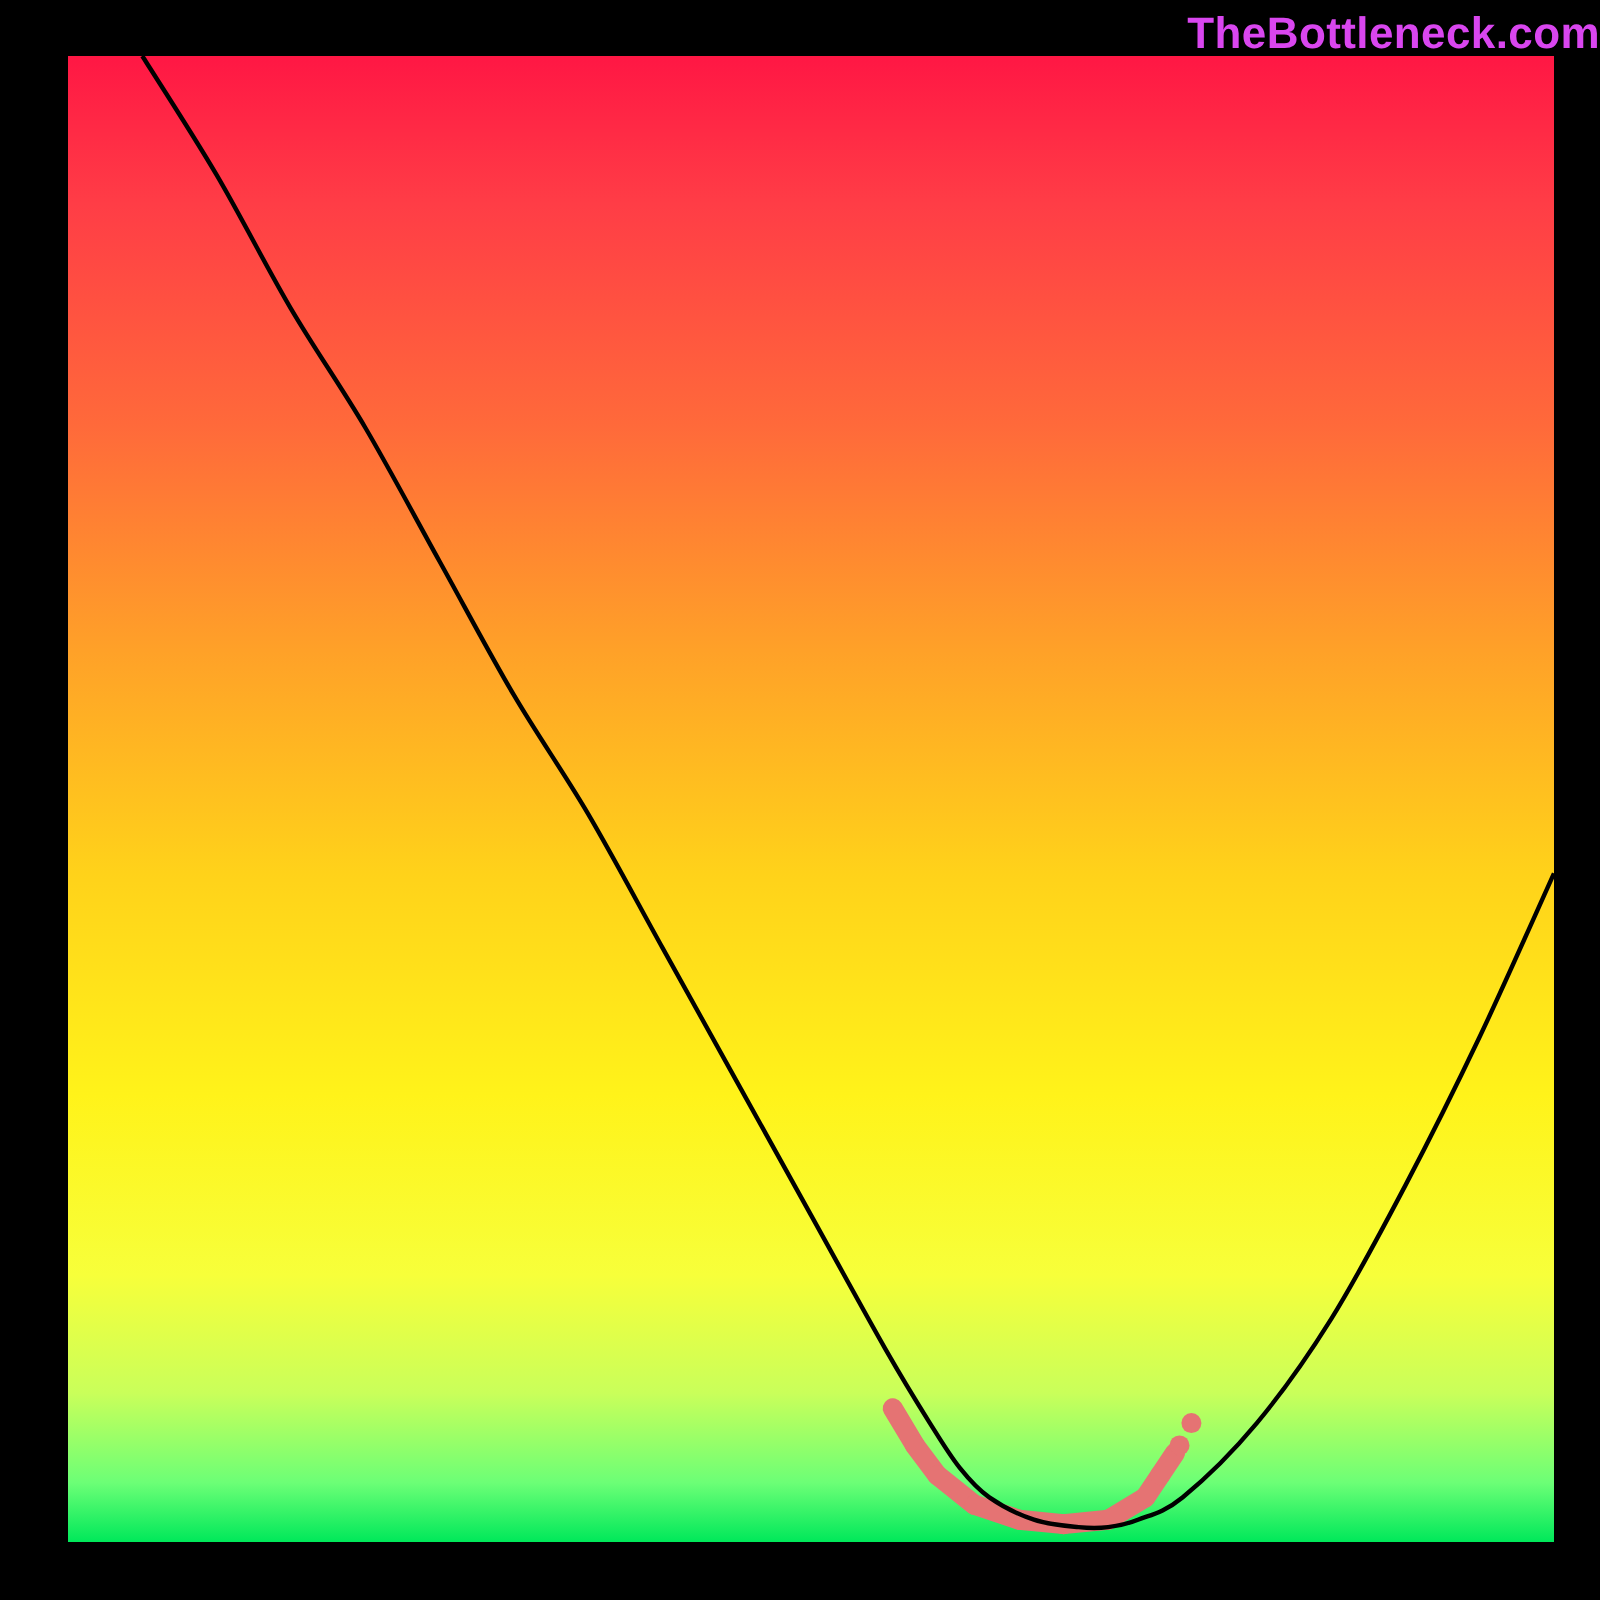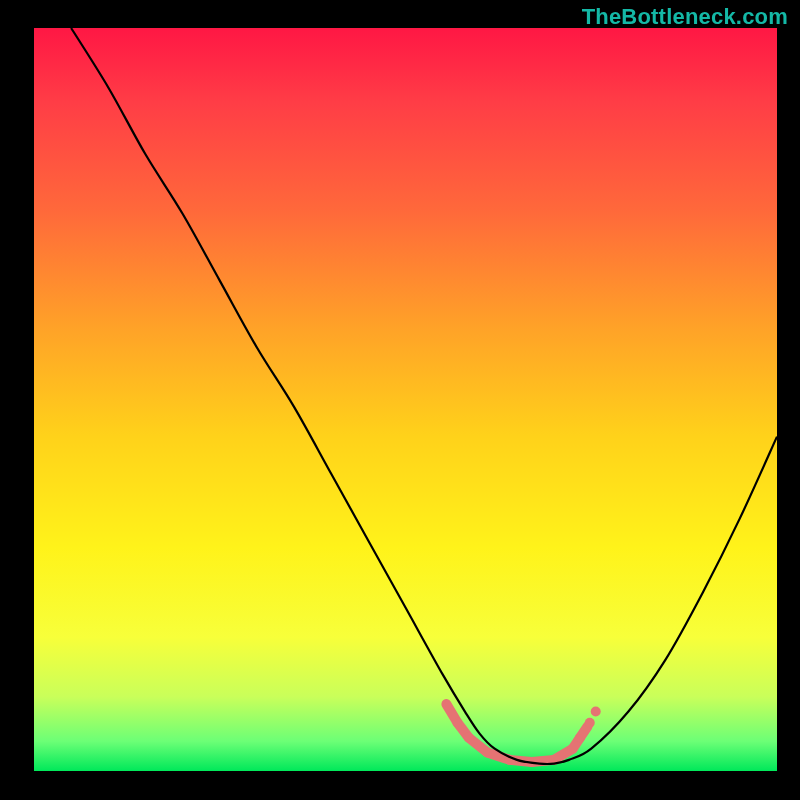--- a/index.html
+++ b/index.html
@@ -33,24 +33,24 @@
       #fff31a 70%,
       #f7ff3a 82%,
       #c9ff5a 90%,
       #6cff76 96%,
       #00e85a 100%
     );
   }
   .watermark {
     position: absolute;
     top: 4px;
-    right: 12px;
+    right: 0;
     font-size: 22px;
     font-weight: 600;
-    color: #14b8a6;
+    color: #d946ef;
     letter-spacing: 0.2px;
     user-select: none;
   }
   svg.curve {
     position: absolute;
     left: 0;
     top: 0;
     width: 100%;
     height: 100%;
     overflow: visible;

